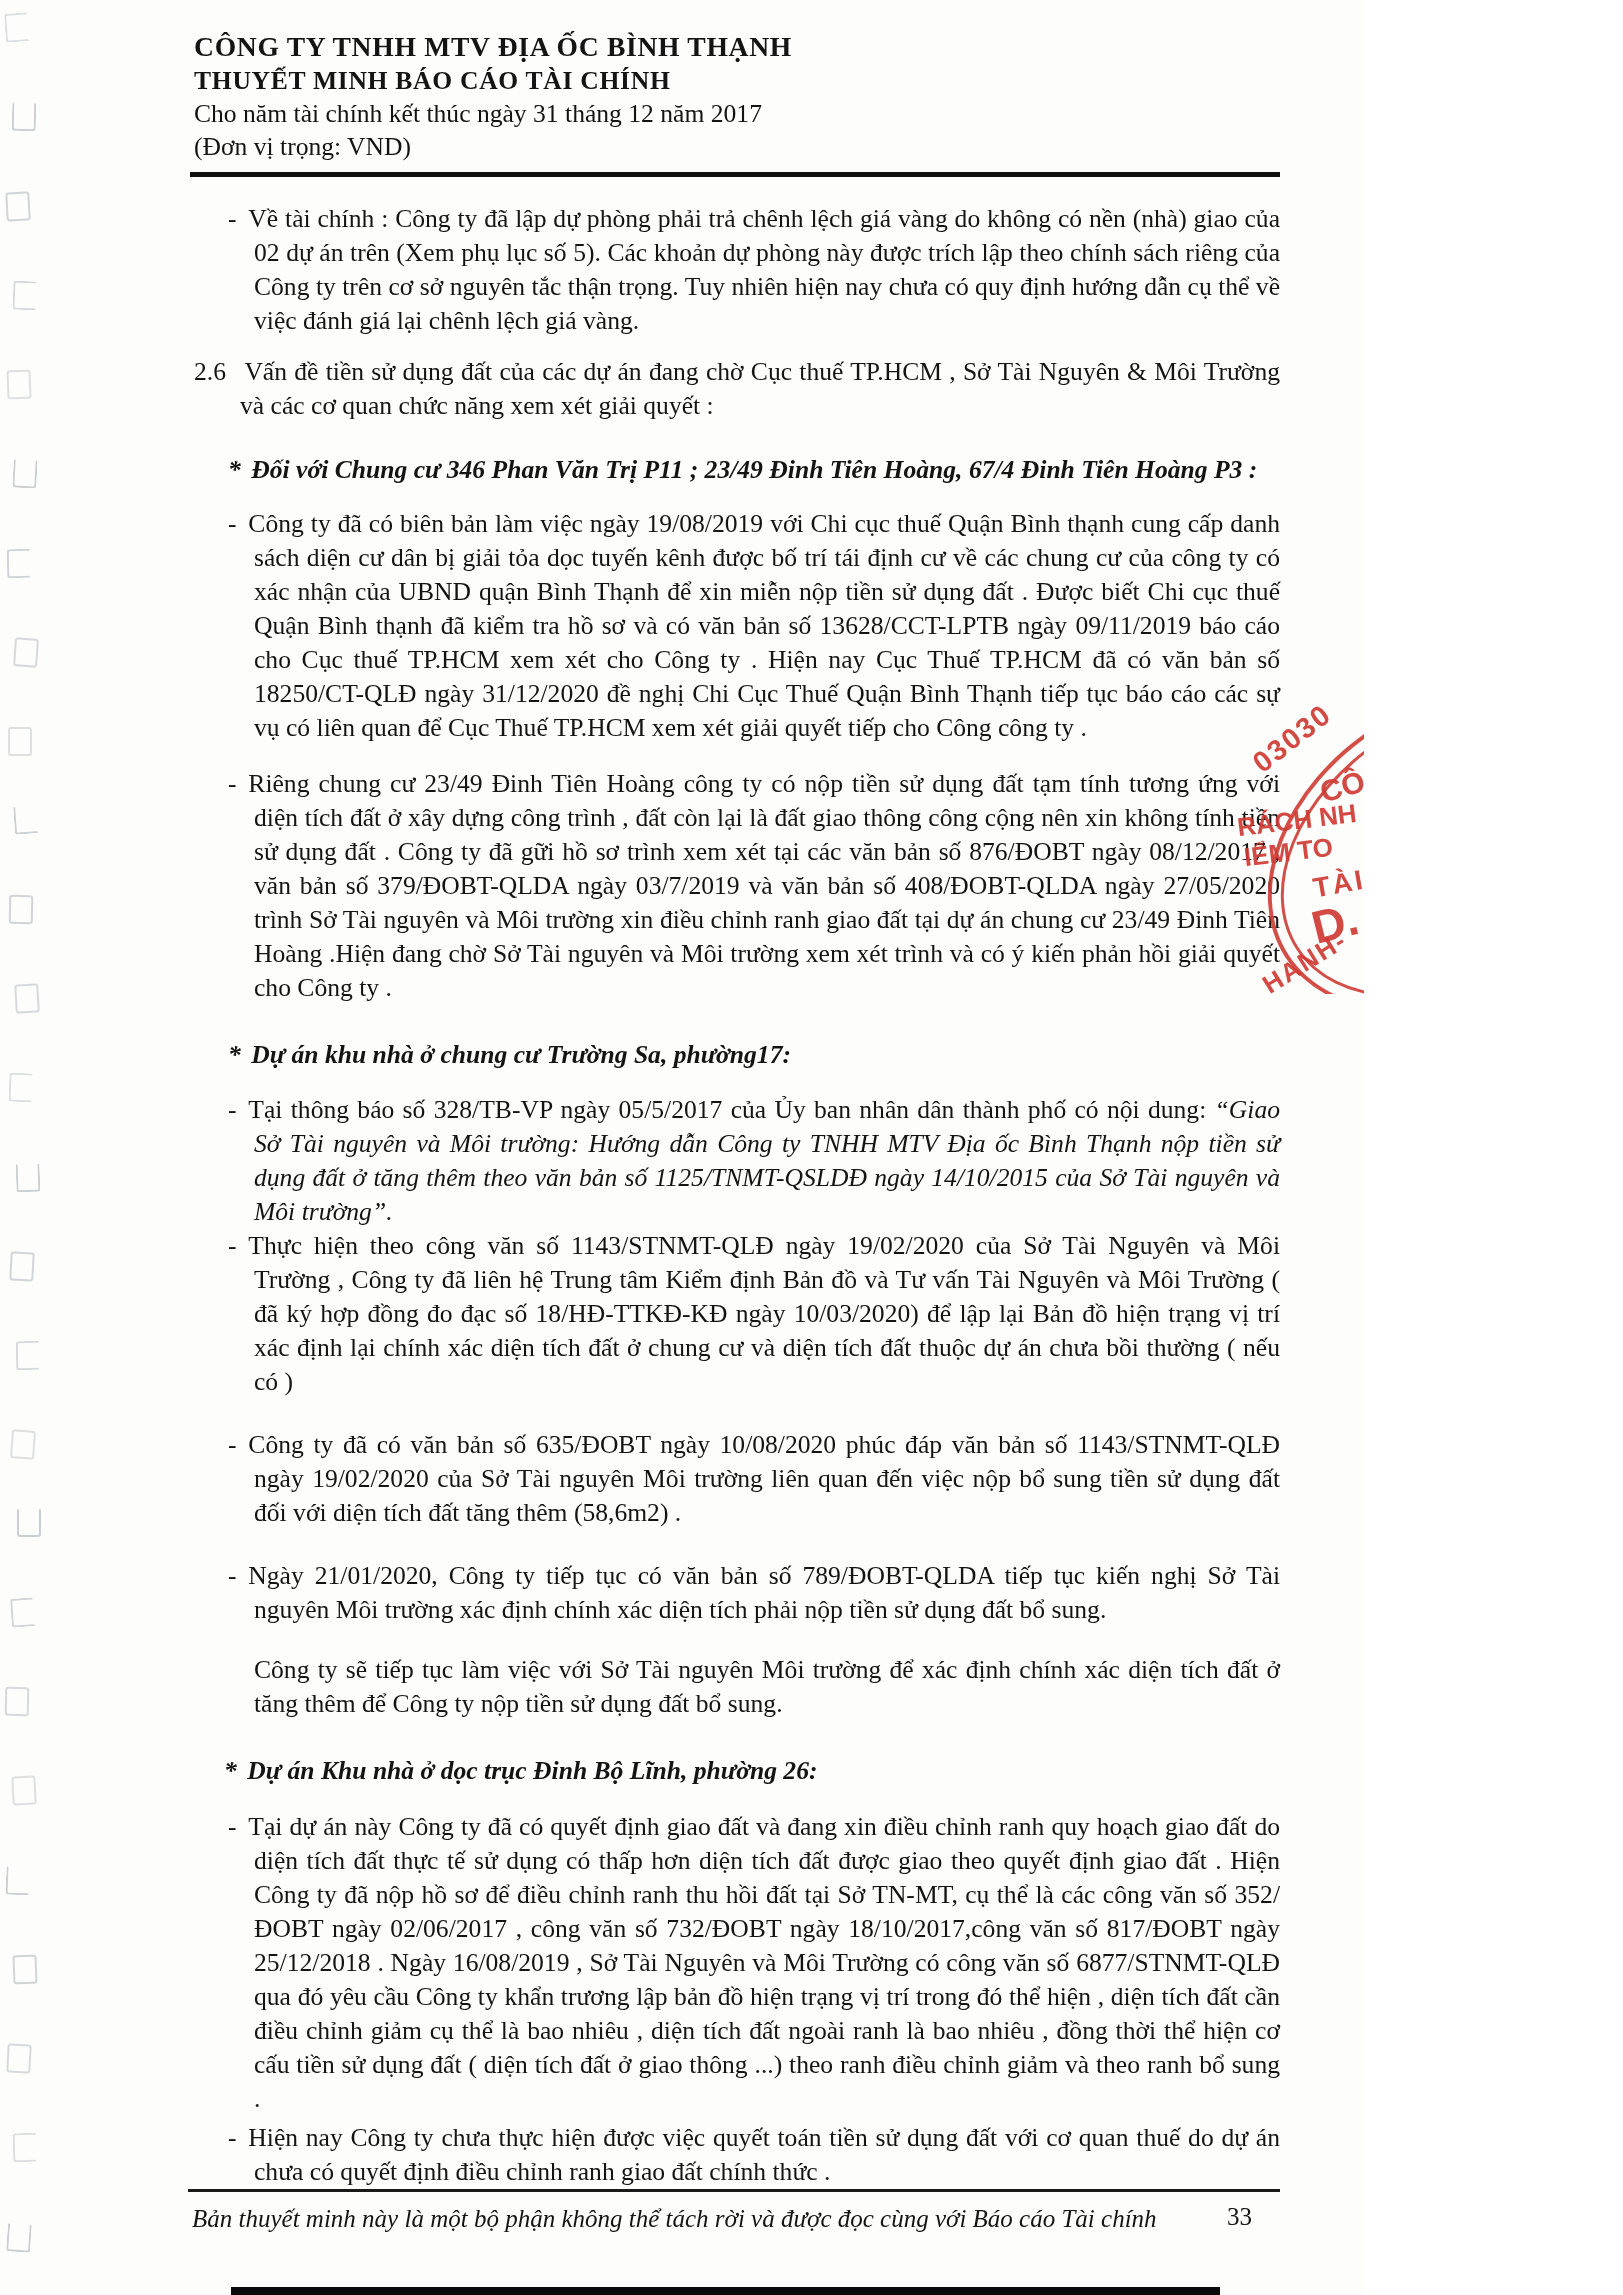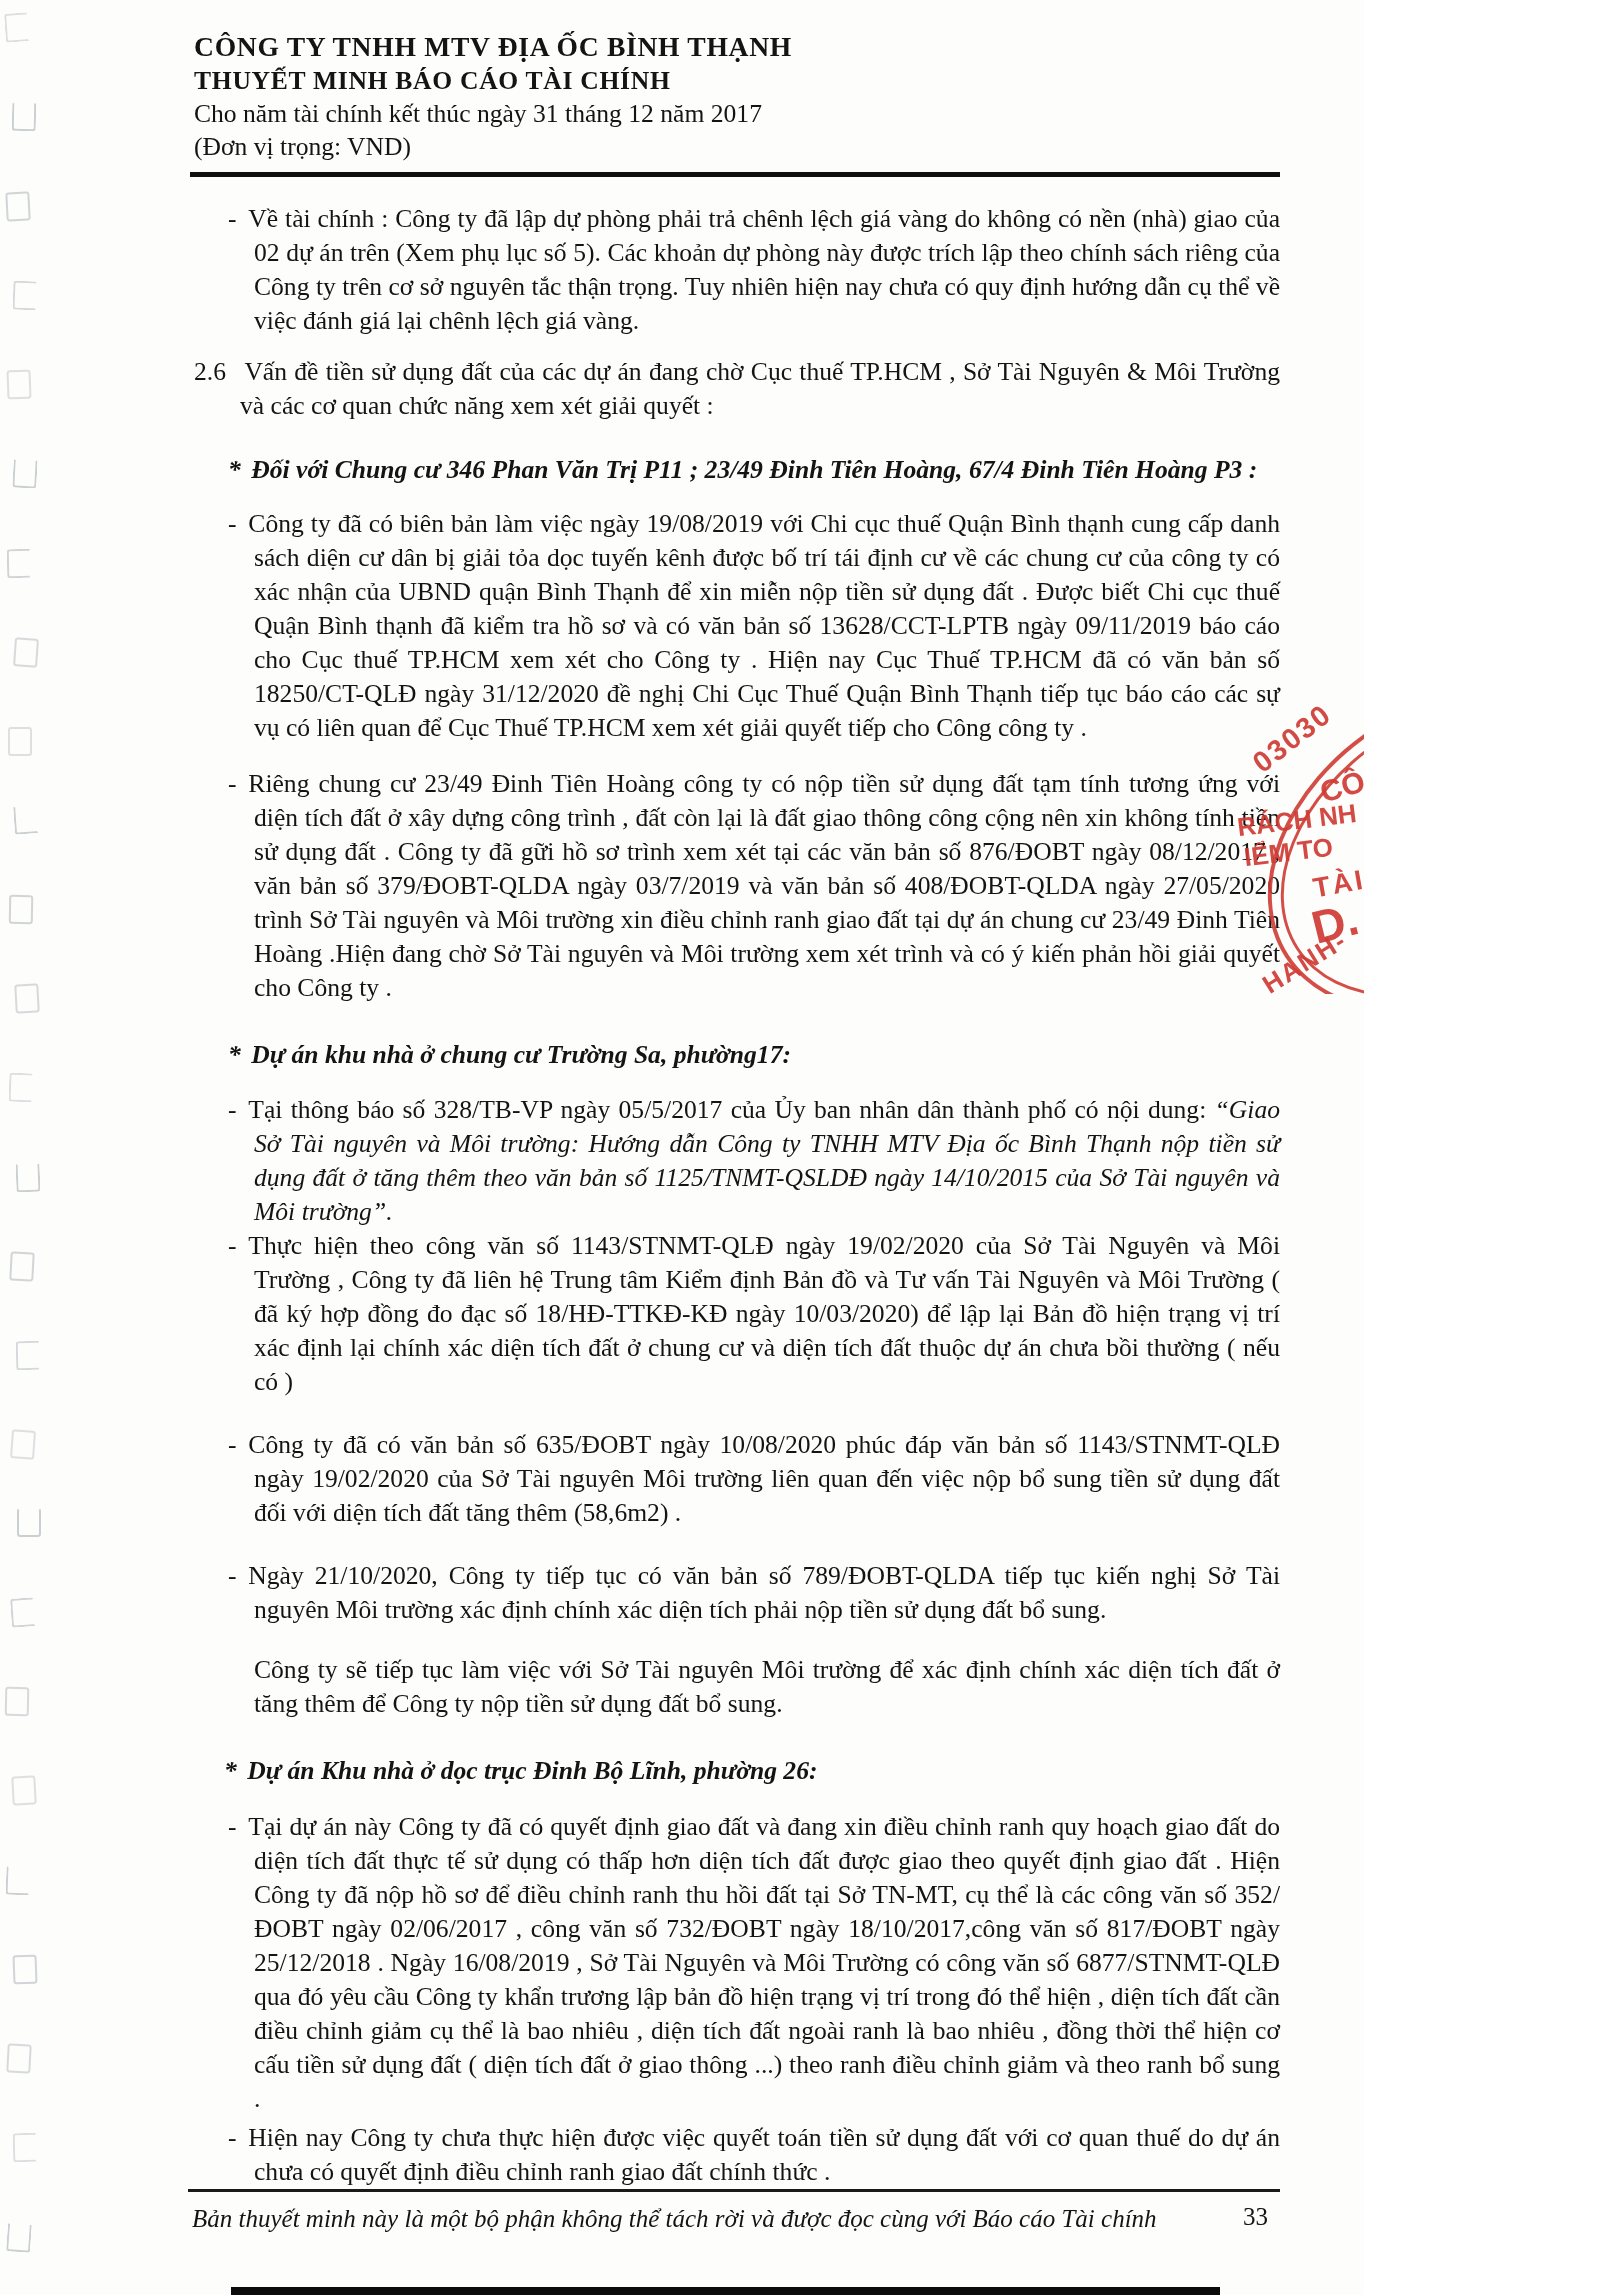--- a/index.html
+++ b/index.html
@@ -51,21 +51,21 @@
   
   .foot-rule {
     position: absolute; left: 188px; right: 84px; top: 2189px;
     border: 0; border-top: 3.3px solid #1a1a1a; margin: 0;
   }
   .footer-note {
     position: absolute; left: 192px; top: 2203px;
     font-size: 25px; font-style: italic; line-height: 31.5px;
   }
   .page-number {
-    position: absolute; right: 96px; top: 2203px;
+    position: absolute; right: 112px; top: 2203px;
     font-size: 25px;
     font-family: Liberation Serif, serif;
   }
   .bottom-bar {
     position: absolute; left: 231px; right: 144px; bottom: 0; height: 8.5px;
     background: #0b0b0b;
   }
   
   .marks { position: absolute; left: 0; top: 0; width: 46px; height: 100%; }
   .mark {
@@ -150,21 +150,21 @@
       <p class="para bullet b4"><span class="dash">-</span><span>Riêng  chung cư 23/49 Đinh Tiên Hoàng công ty có nộp tiền sử dụng đất tạm tính tương ứng với diện tích đất ở xây dựng công trình , đất còn lại là đất giao thông công cộng nên xin không tính tiền sử dụng đất  . Công ty đã gữi hồ sơ trình xem xét tại các văn bản số 876/ĐOBT ngày 08/12/2017 , văn bản số 379/ĐOBT-QLDA ngày 03/7/2019 và văn bản số 408/ĐOBT-QLDA ngày 27/05/2020 trình Sở Tài nguyên và Môi trường xin điều chỉnh ranh giao đất tại dự án chung cư 23/49 Đinh Tiên Hoàng .Hiện đang chờ  Sở Tài nguyên và Môi trường xem xét trình và có ý kiến phản hồi giải quyết cho Công ty .</span></p>
 
       <p class="para subhead b5"><span class="star">*</span><span>Dự án khu nhà ở chung cư Trường Sa, phường17:</span></p>
 
       <p class="para bullet b6"><span class="dash">-</span><span>Tại thông báo số 328/TB-VP ngày 05/5/2017 của Ủy ban nhân dân thành phố có nội dung: </span><span class="it">“Giao Sở Tài nguyên và Môi trường: Hướng dẫn Công ty TNHH MTV Địa ốc Bình Thạnh nộp tiền sử dụng đất ở tăng thêm theo văn bản số 1125/TNMT-QSLDĐ ngày 14/10/2015 của Sở Tài nguyên và Môi trường”.</span></p>
 
       <p class="para bullet b7"><span class="dash">-</span><span>Thực hiện theo công văn số 1143/STNMT-QLĐ ngày 19/02/2020 của Sở Tài Nguyên và Môi Trường , Công ty đã liên hệ Trung tâm Kiểm định Bản đồ và Tư vấn Tài Nguyên và Môi Trường ( đã ký hợp đồng đo đạc số 18/HĐ-TTKĐ-KĐ ngày 10/03/2020) để lập lại Bản đồ hiện trạng vị trí xác định lại chính xác diện tích đất ở chung cư và diện tích đất thuộc dự án chưa bồi thường ( nếu có )</span></p>
 
       <p class="para bullet b8"><span class="dash">-</span><span>Công ty đã có văn bản số 635/ĐOBT ngày 10/08/2020 phúc đáp văn bản số 1143/STNMT-QLĐ ngày 19/02/2020 của Sở Tài nguyên Môi trường liên quan đến việc nộp bổ sung tiền sử dụng đất đối với diện tích đất tăng thêm (58,6m2) .</span></p>
 
-      <p class="para bullet b9"><span class="dash">-</span><span>Ngày 21/10/2020, Công ty tiếp tục có văn bản số 789/ĐOBT-QLDA tiếp tục kiến nghị Sở Tài nguyên Môi trường xác định chính xác diện tích phải nộp tiền sử dụng đất bổ sung.</span></p>
+      <p class="para bullet b9"><span class="dash">-</span><span>Ngày 21/01/2020, Công ty tiếp tục có văn bản số 789/ĐOBT-QLDA tiếp tục kiến nghị Sở Tài nguyên Môi trường xác định chính xác diện tích phải nộp tiền sử dụng đất bổ sung.</span></p>
 
       <p class="para indent b10">Công ty sẽ tiếp tục làm việc với Sở Tài nguyên Môi trường để xác định chính xác diện tích đất ở tăng thêm để Công ty nộp tiền sử dụng đất bổ sung.</p>
 
       <p class="para subhead b11"><span class="star">*</span><span>Dự án Khu nhà ở dọc trục Đinh Bộ Lĩnh, phường 26:</span></p>
 
       <p class="para bullet b12"><span class="dash">-</span><span>Tại dự án này Công ty đã có quyết định giao đất và đang xin điều chỉnh ranh quy hoạch giao đất do diện tích đất thực tế sử dụng có thấp hơn diện tích đất được giao theo quyết định giao đất . Hiện Công ty đã nộp hồ sơ để điều chỉnh ranh thu hồi đất tại Sở TN-MT, cụ thể là các công văn số 352/ĐOBT ngày 02/06/2017 , công văn số 732/ĐOBT ngày 18/10/2017,công văn số 817/ĐOBT ngày 25/12/2018 . Ngày 16/08/2019 , Sở Tài Nguyên và Môi Trường có công văn số 6877/STNMT-QLĐ qua đó yêu cầu Công ty khẩn trương lập bản đồ hiện trạng vị trí trong đó thể hiện , diện tích đất cần điều chỉnh giảm cụ thể là bao nhiêu , diện tích đất ngoài ranh là bao nhiêu , đồng thời thể hiện cơ cấu tiền sử dụng đất ( diện tích đất ở giao thông ...) theo ranh điều chỉnh giảm và theo ranh bổ sung .</span></p>
 
       <p class="para bullet b13"><span class="dash">-</span><span>Hiện nay Công ty chưa thực hiện được việc quyết toán tiền sử dụng đất với cơ quan thuế do dự án chưa có quyết định điều chỉnh ranh giao đất chính thức .</span></p>
 
     </main>

